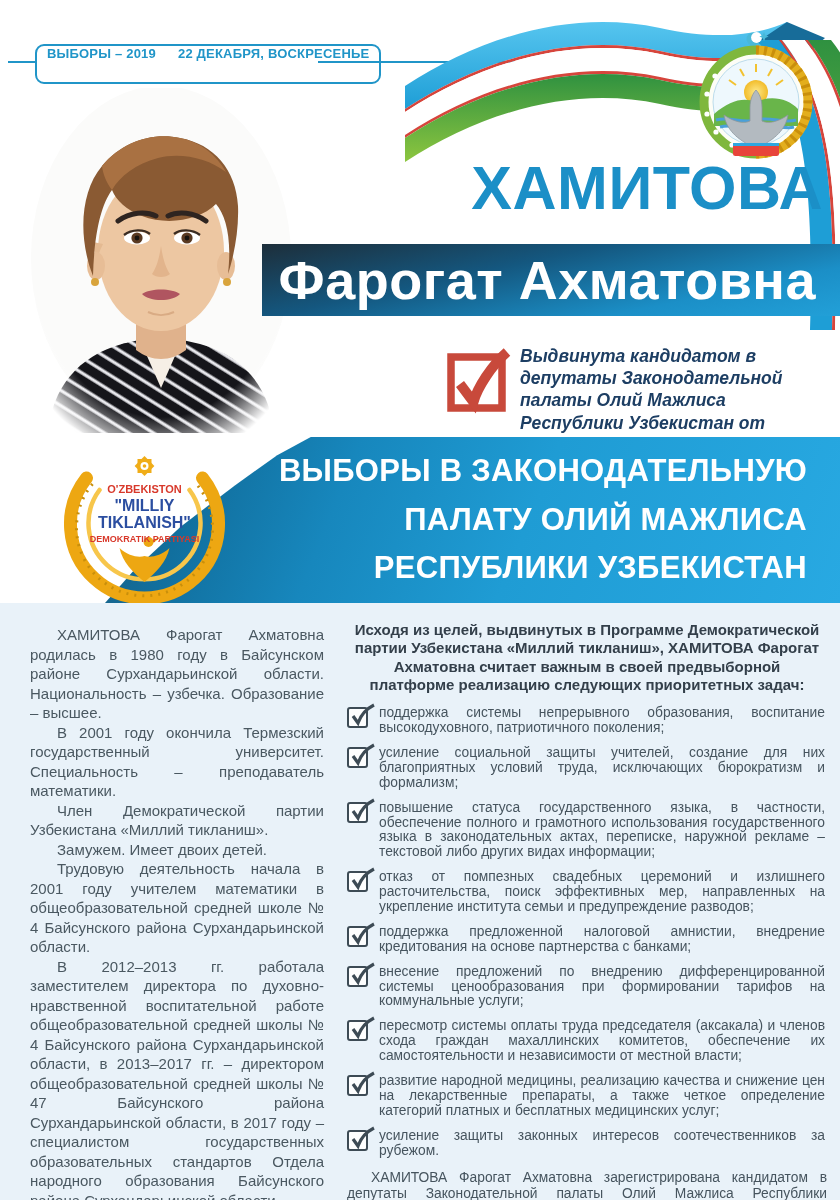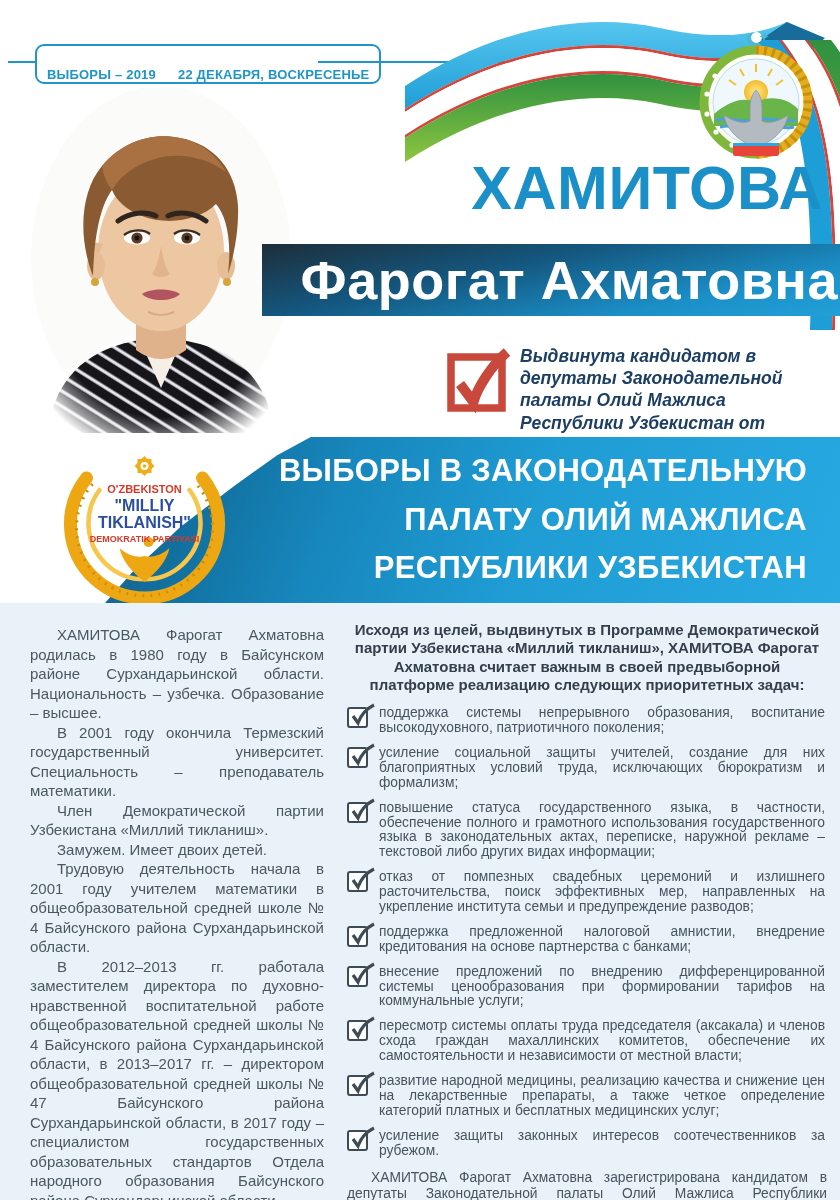--- a/index.html
+++ b/index.html
@@ -9,33 +9,33 @@
     font-family:"Liberation Sans", sans-serif;
     -webkit-font-smoothing:antialiased;
   }
   
   .rule{position:absolute;height:2px;background:#2095c8;top:61px;}
   .rule-left{left:8px;width:27px;}
   .rule-right{left:318px;width:202px;}
   .badge{
     position:absolute;left:35px;top:44px;height:36px;
     border:2.5px solid #2095c8;border-radius:9px;background:#fff;
-    display:flex;align-items:flex-end;
+    display:flex;align-items:flex-start;
   }
   .badge span{display:flex;align-items:center;font-weight:bold;font-size:13px;color:#2095c8;letter-spacing:.2px;padding:0 10px;white-space:nowrap;}
   .badge .vdiv{width:2px;background:#2095c8;margin:3px 0;}
   
   .surname{
     position:absolute;right:17px;top:158px;
     font-size:61px;font-weight:bold;color:#1b8fc7;letter-spacing:.5px;line-height:1;text-align:center;
   }
   .name-banner{
     position:absolute;left:262px;right:0;top:244px;height:72px;
     background:linear-gradient(168deg,#1d2e3a 0%,#14577f 38%,#1b8fc7 75%,#22a0d8 100%);
-    display:flex;align-items:center;justify-content:flex-end;padding-right:2px;box-sizing:border-box;
+    display:flex;align-items:center;justify-content:flex-end;padding-right:24px;box-sizing:border-box;
   }
   .name-banner span{font-size:54px;font-weight:bold;color:#fff;line-height:1;letter-spacing:.5px;}
   
   .nomination{position:absolute;left:447px;top:343px;width:382px;display:flex;gap:11px;}
   .red-check{flex:none;width:62px;height:70px;overflow:visible;}
   .nomination-text{
     width:318px;font-size:17.5px;font-weight:bold;font-style:italic;
     color:#1d3e63;line-height:1.27;margin:2px 0 0;
   }
   

